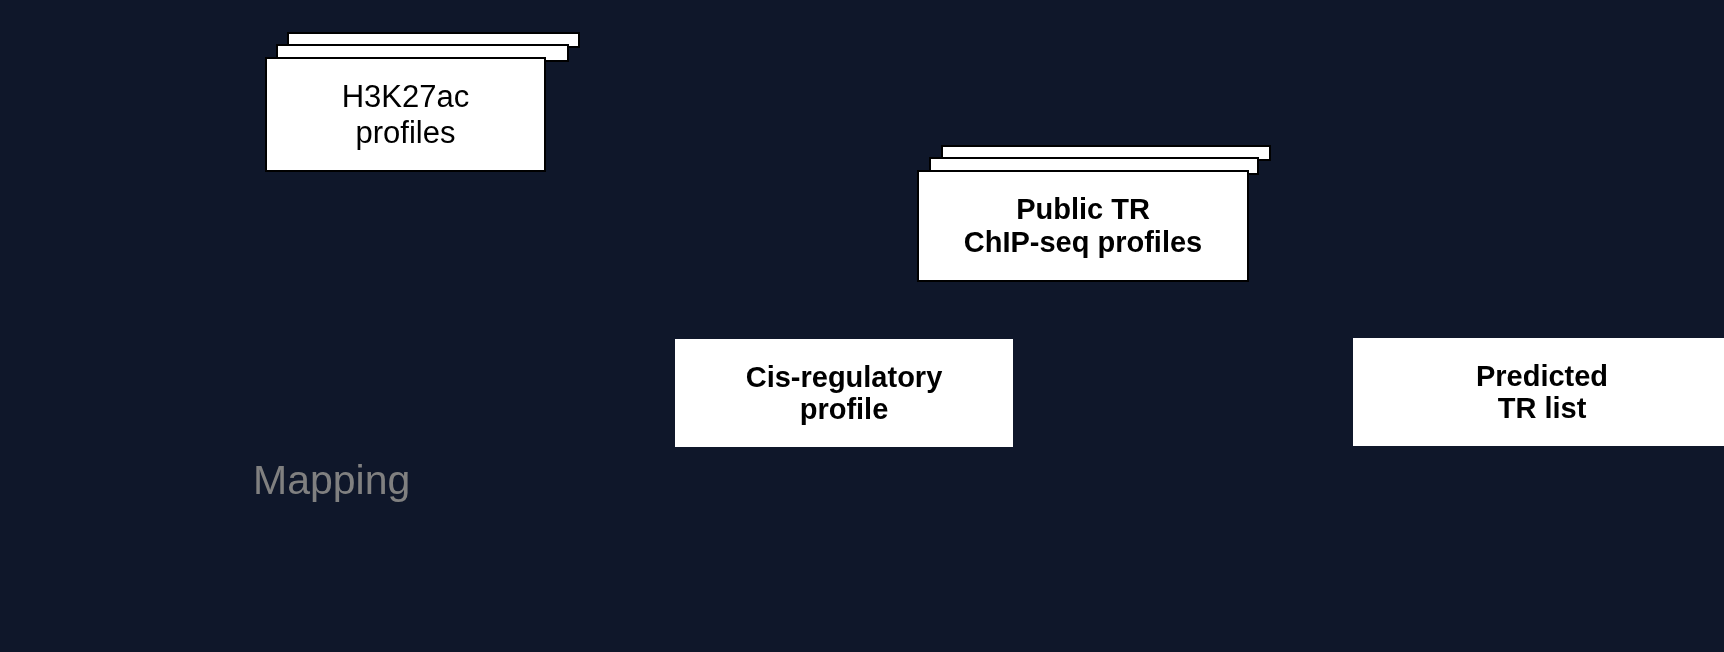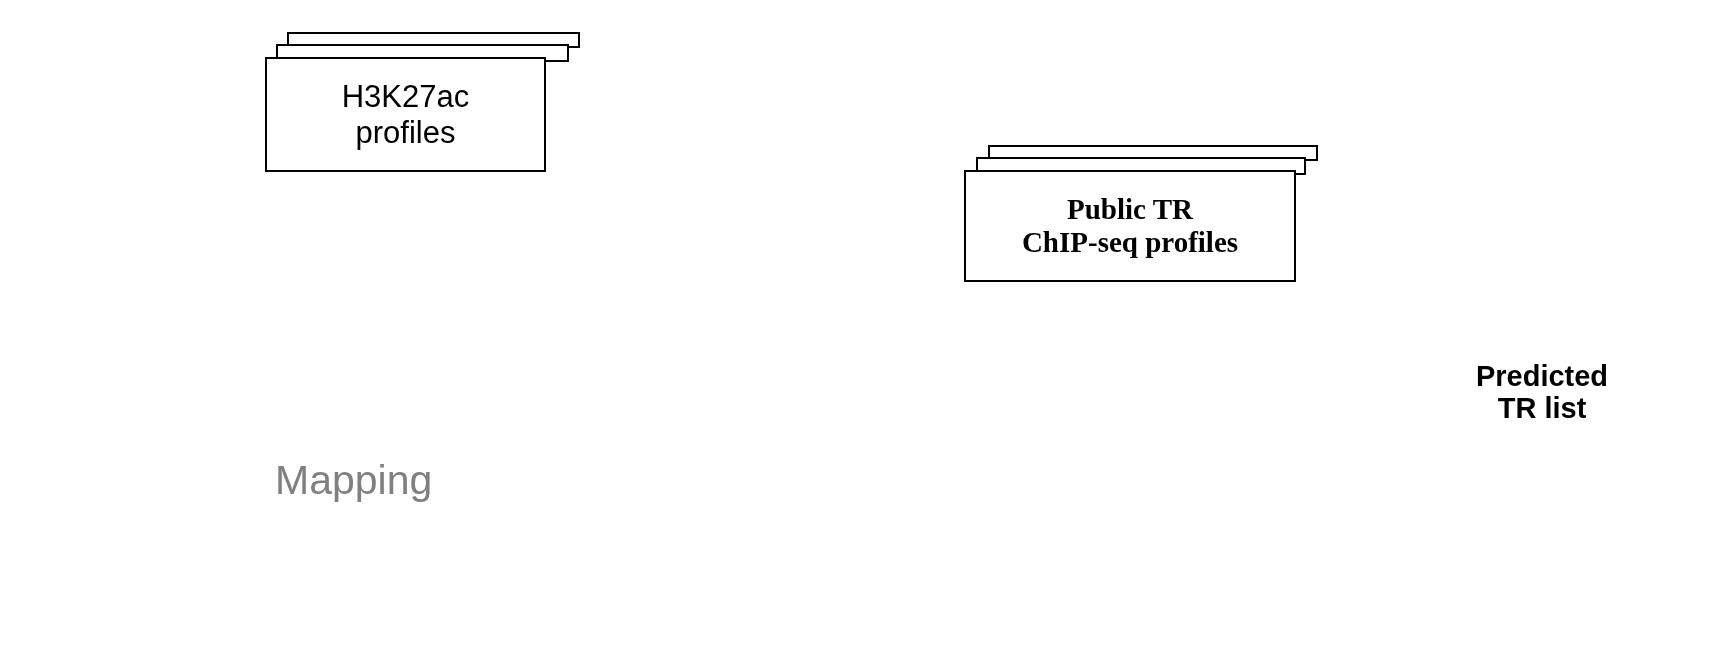--- a/index.html
+++ b/index.html
@@ -5,21 +5,21 @@
 <style>
   html, body {
     margin: 0;
     padding: 0;
     background: #000000;
   }
   #canvas {
     position: relative;
     width: 1724px;
     height: 652px;
-    background: #ffffff;
+    background: #0f172a;
     overflow: hidden;
     font-family: "Liberation Sans", sans-serif;
   }
 
   
   .node {
     position: absolute;
     background: #ffffff;
     color: #000000;
     box-sizing: border-box;
@@ -72,21 +72,21 @@
   
   #stack-h3k27ac      { left: 265px; top: 32px;  width: 315px; height: 140px; }
   #stack-h3k27ac .l3  { left: 22px;  top: 0px;   width: 293px; height: 16px; }
   #stack-h3k27ac .l2  { left: 11px;  top: 12px;  width: 293px; height: 18px; }
   #stack-h3k27ac .front {
     left: 0px; top: 25px; width: 281px; height: 115px;
     font-size: 31px; font-weight: normal;
   }
 
   
-  #stack-publictr      { left: 964px; top: 145px; width: 360px; height: 137px; font-family: Liberation Serif, serif; }
+  #stack-publictr      { left: 917px; top: 145px; width: 360px; height: 137px; }
   #stack-publictr .l3  { left: 24px;  top: 0px;   width: 330px; height: 16px; }
   #stack-publictr .l2  { left: 12px;  top: 12px;  width: 330px; height: 18px; }
   #stack-publictr .front {
     left: 0px; top: 25px; width: 332px; height: 112px;
     font-size: 29px; font-weight: bold;
   }
 
   
   #node-cis {
     left: 675px; top: 339px; width: 338px; height: 108px;
@@ -94,21 +94,21 @@
   }
 
   
   #node-predicted {
     left: 1353px; top: 338px; width: 378px; height: 108px;
     font-size: 29px;
   }
 
   
   #label-marge   { left: 253px; top: 205px; font-size: 41px; }
-  #label-mapping { left: 253px; top: 460px; font-size: 41px; margin-left: 22px; }
+  #label-mapping { left: 253px; top: 460px; font-size: 41px; }
 </style>
 </head>
 <body>
 
 <div id="canvas">
 
   <div class="stack" id="stack-h3k27ac">
     <div class="layer l3"></div>
     <div class="layer l2"></div>
     <div class="front plain">H3K27ac
@@ -116,20 +116,24 @@
   </div>
 
 
   <div class="stack" id="stack-publictr">
     <div class="layer l3"></div>
     <div class="layer l2"></div>
     <div class="front bold">Public  TR
 ChIP-seq profiles</div>
   </div>
 
+  <div class="node bold" id="node-cis">
+    <span>Cis-regulatory
+profile</span>
+  </div>
 
   <div class="node bold" id="node-predicted">
     <span>Predicted
 TR list</span>
   </div>
 
   <div class="stage-label" id="label-mapping">Mapping</div>
 
 </div>
 

